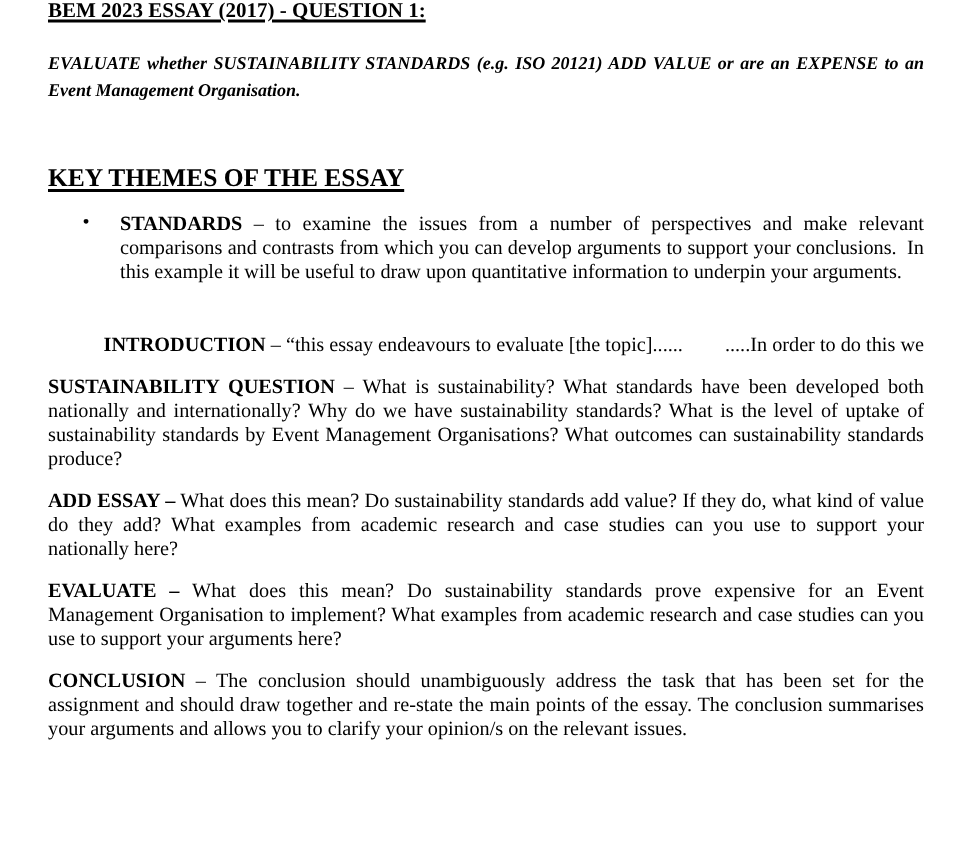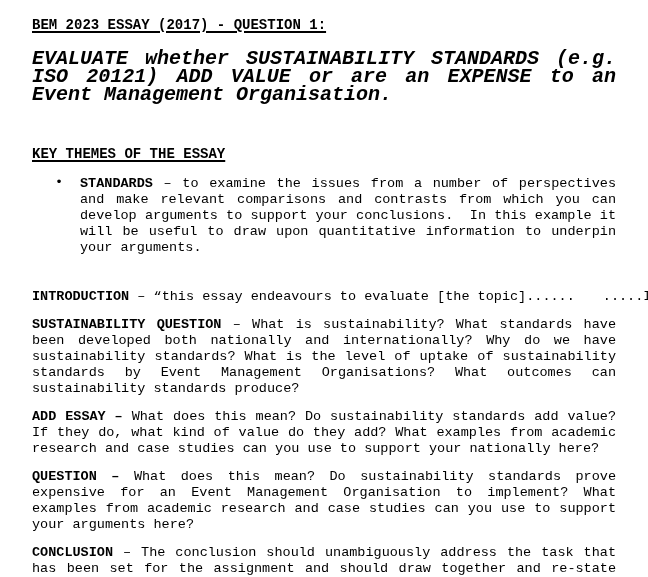--- a/index.html
+++ b/index.html
@@ -4,45 +4,45 @@
 <style>
   html, body {
     margin: 0;
     padding: 0;
     background: #ffffff;
   }
   .page {
     width: 648px;
     height: 577px;
     box-sizing: border-box;
-    padding: 17px 32px 0 32px;
+    padding: 0 32px 0 32px;
     background: #ffffff;
     color: #000000;
-    font-family: Liberation Mono, monospace;
+    font-family: Liberation Serif, serif;
     overflow: hidden;
   }
   .doc-title {
     font-size: 14px;
     font-weight: bold;
     line-height: 16px;
     text-decoration: underline;
     text-decoration-thickness: 2px;
     text-underline-offset: 2px;
     margin: 0 0 17px 0;
   }
   .question {
-    font-size: 20px;
+    font-size: 12px;
     font-weight: bold;
     font-style: italic;
     line-height: 18px;
     text-align: justify;
     margin: 16px 0 42px 0;
   }
   .section-heading {
-    font-size: 14px;
+    font-size: 17px;
     font-weight: bold;
     line-height: 16px;
     text-decoration: underline;
     text-decoration-thickness: 2px;
     text-underline-offset: 2px;
     margin: 0;
   }
   .key-themes-heading { margin-bottom: 14px; }
   .content-heading { margin-bottom: 10px; }
   .bullets {
@@ -62,21 +62,21 @@
     left: 23px;
     top: -1px;
   }
   .para {
     font-size: 13.5px;
     line-height: 16px;
     text-align: justify;
     margin: 0 0 12px 0;
   }
   .para .term { font-weight: bold; }
-  .intro-para { text-align: center; }
+  .intro-para { text-align: right; }
   .intro-line1 { white-space: nowrap; }
   .tab-gap {
     display: inline-block;
     width: 28px;
   }
 </style>
 </head>
 <body>
 
 <div class="page">
@@ -100,20 +100,20 @@
 
   <p class="para">
     <span class="term">SUSTAINABILITY QUESTION</span><span> – </span><span>What is sustainability? What standards have been developed both nationally and internationally? Why do we have sustainability standards? What is the level of uptake of sustainability standards by Event Management Organisations? What outcomes can sustainability standards produce?</span>
   </p>
 
   <p class="para">
     <span class="term">ADD ESSAY –</span><span> </span><span>What does this mean? Do sustainability standards add value? If they do, what kind of value do they add? What examples from academic research and case studies can you use to support your nationally here?</span>
   </p>
 
   <p class="para">
-    <span class="term">QUESTION –</span><span> </span><span>What does this mean? Do sustainability standards prove expensive for an Event Management Organisation to implement? What examples from academic research and case studies can you use to support your arguments here?</span>
+    <span class="term">EVALUATE –</span><span> </span><span>What does this mean? Do sustainability standards prove expensive for an Event Management Organisation to implement? What examples from academic research and case studies can you use to support your arguments here?</span>
   </p>
 
   <p class="para">
     <span class="term">CONCLUSION</span><span> – </span><span>The conclusion should unambiguously address the task that has been set for the assignment and should draw together and re-state the main points of the essay. The conclusion summarises your arguments and allows you to clarify your opinion/s on the relevant issues.</span>
   </p>
 
 </div>
 
 </body></html>

